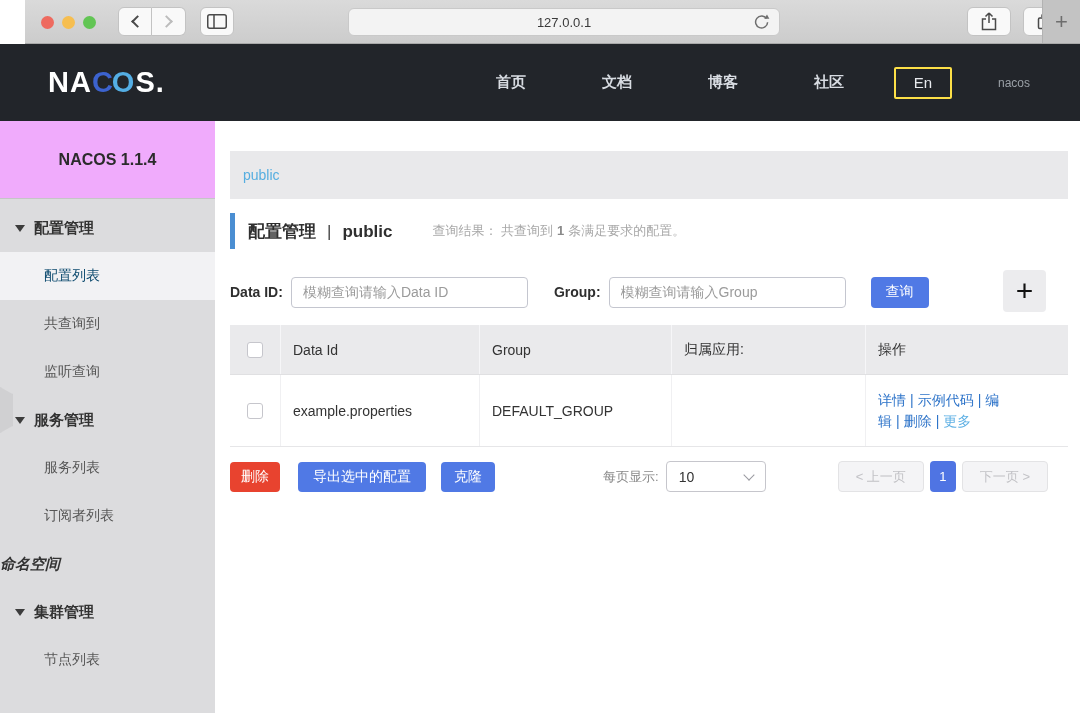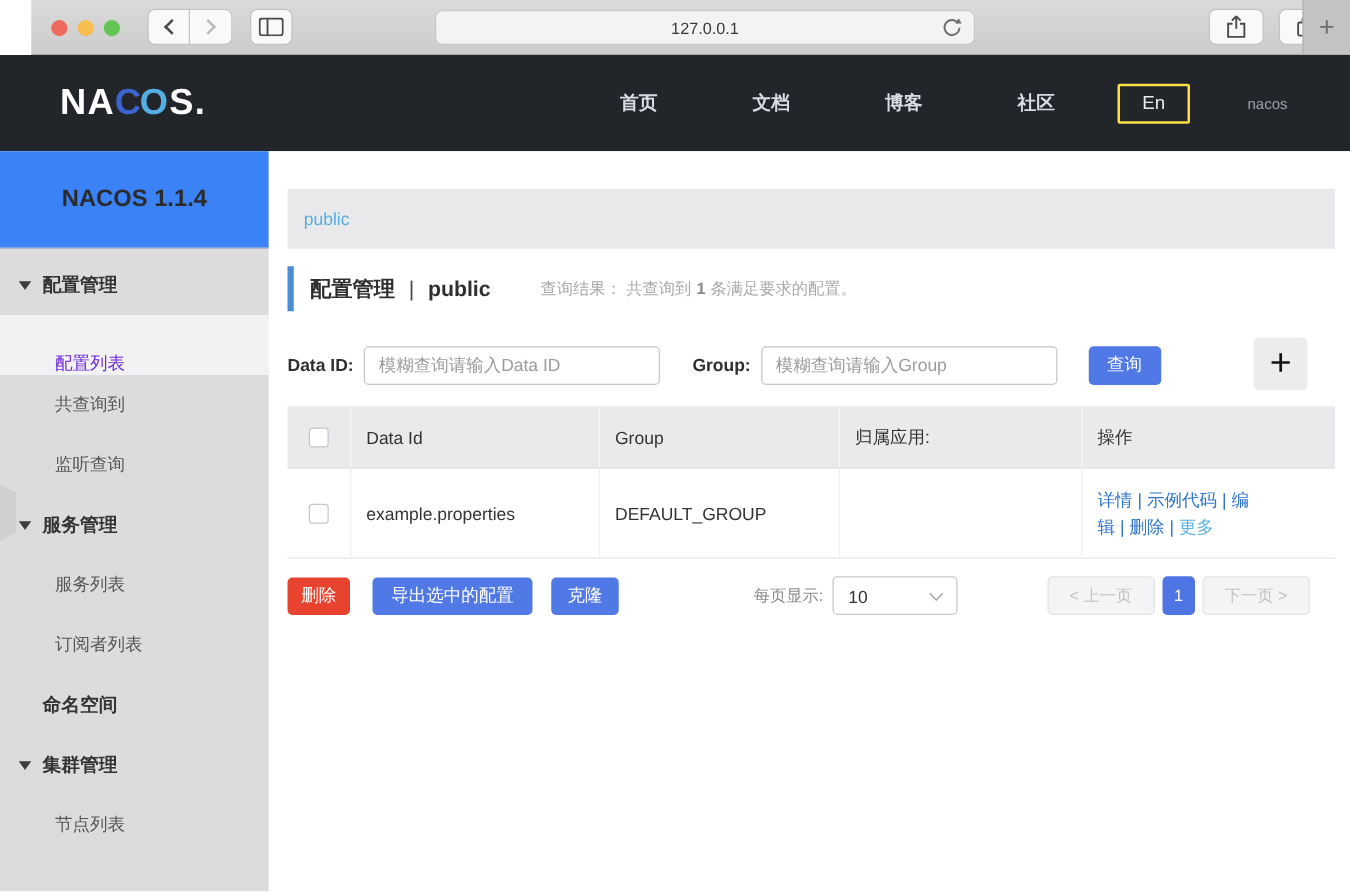--- a/index.html
+++ b/index.html
@@ -34,30 +34,30 @@
   .brand .c1{color:#3c63cf;} .brand .c2{color:#54aee4; margin-left:-2px;}
   .nav-items { display:flex; gap:76px; margin-left:auto; }
   .nav-item { font-size:15px; font-weight:700; color:#d8dce2; cursor:pointer; }
   .lang-btn { margin-left:50px; width:58px; height:32px; border:2px solid #fde047; border-radius:2px;
     color:#e8eaee; font-size:15px; display:flex; align-items:center; justify-content:center; cursor:pointer;}
   .account { margin-left:46px; margin-right:2px; font-size:12px; color:#9aa0a6; }
 
   
   .layout { position:relative; display:flex; height:592px; }
   .sidebar { width:215px; background:#dcdcde; flex-shrink:0; }
-  .version { height:78px; background:#3b82f6; border-bottom:1px solid #c5c5c7;
-    display:flex; align-items:center; justify-content:center; font-size:19px; font-weight:700; color:#2b2b2b;}
+  .version { height:78px; background:#f0abfc; border-bottom:1px solid #c5c5c7;
+    display:flex; align-items:center; justify-content:center; font-size:16px; font-weight:700; color:#2b2b2b;}
   .menu { padding-top:5px; }
   .m-item { height:48px; display:flex; align-items:center; position:relative; cursor:pointer; }
   .m-item .tri { position:absolute; left:15px; width:0; height:0;
     border-left:5px solid transparent; border-right:5px solid transparent; border-top:7px solid #3c3c3c; }
   .m-group { padding-left:34px; font-size:15px; font-weight:600; color:#333; }
-  .m-top   { padding-left:34px; font-size:15px; font-weight:600; color:#333; }
+  .m-top   { font-size:15px; font-weight:600; color:#333;font-style:italic; }
   .m-sub   { padding-left:44px; font-size:14px; color:#565656; }
-  .m-sub.selected { background:#f2f2f4; color:#6d28d9;align-items:flex-end; }
+  .m-sub.selected { background:#f2f2f4; color:#0c4a6e; }
   .collapse-handle { position:absolute; left:0; top:266px; width:13px; height:46px; background:#d0d0d2;
     clip-path:polygon(0 0,100% 16%,100% 84%,0 100%); box-shadow:1px 0 2px rgba(0,0,0,.15); }
 
   .main { flex:1; background:#fff; padding:0 12px 0 15px; position:relative; }
   .ns-bar { margin-top:30px; height:48px; background:#e9e9eb; display:flex; align-items:center;
     padding-left:13px; font-size:14px; color:#56aee0; }
   .title-row { margin-top:13px; display:flex; align-items:center; height:38px; }
   .title-bar { width:5px; height:36px; background:#4a8ed2; margin-right:13px; }
   .page-title { font-size:17px; font-weight:700; color:#2f2f2f; }
   .title-sep { font-weight:400; margin:0 11px; color:#444; }

